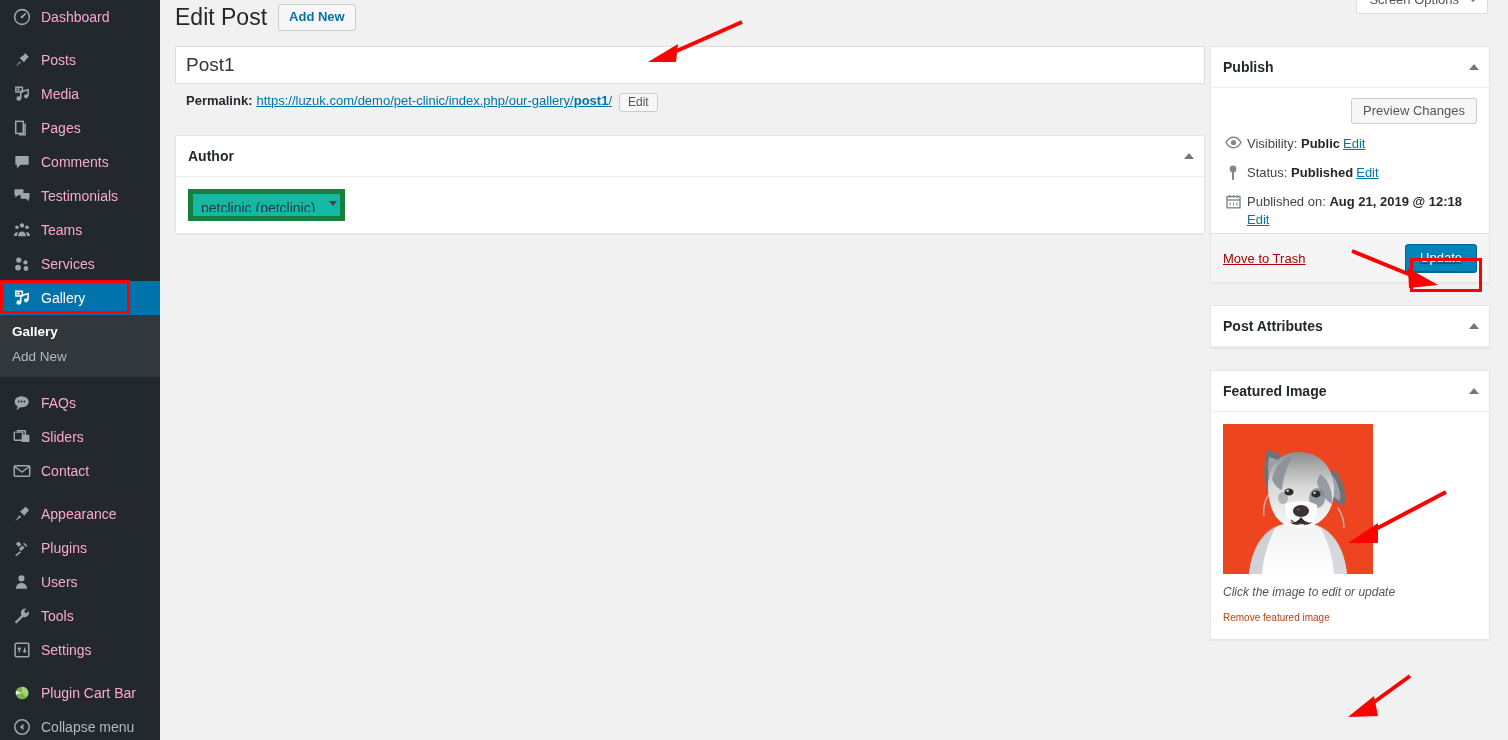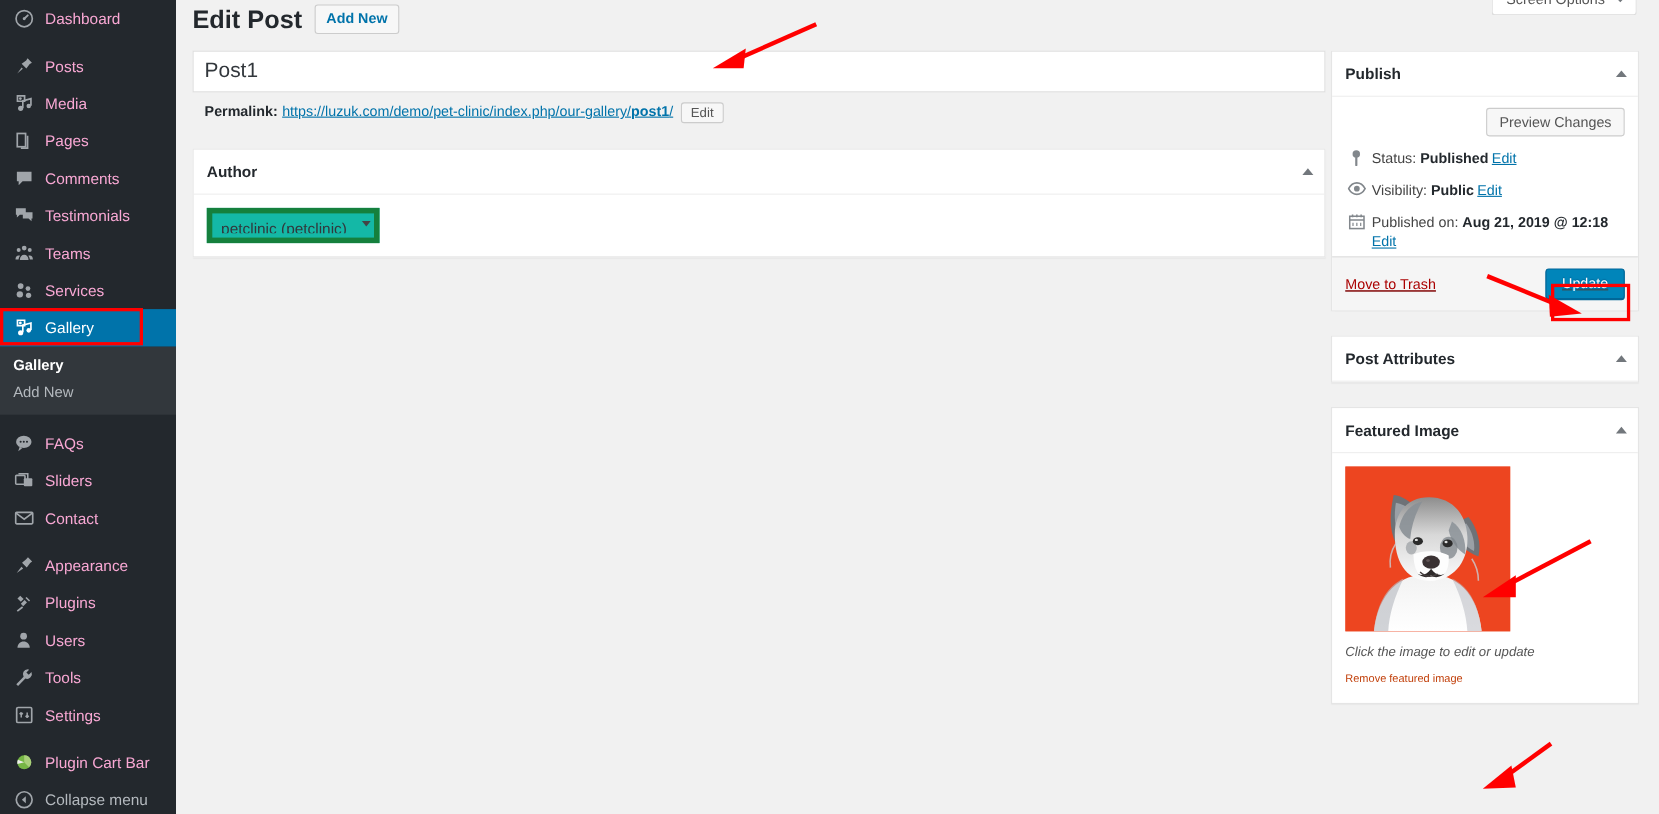--- a/index.html
+++ b/index.html
@@ -79,21 +79,21 @@
     border-right: 4px solid transparent;
     border-top: 4px solid #72777c;
   }
 
   #page-head {
     position: absolute; left: 15px; top: 2px;
     display: flex; align-items: center;
   }
   #page-title {
     font-size: 23px;
-    font-weight: 700;
+    font-weight: 400;
     color: #23282d;
     margin: 0;
     padding: 0;
     line-height: 30px;
   }
   #add-new-btn {
     margin-left: 11px;
     background: #f7f7f7;
     border: 1px solid #ccc;
     border-radius: 3px;
@@ -549,41 +549,41 @@
           <span class="mb-toggle"></span>
         </div>
 
         <div id="publish-inner">
           <div id="preview-row">
             <button id="preview-btn">Preview Changes</button>
           </div>
 
           <div class="misc-row">
             <span class="m-ico">
+              <svg width="17" height="13" viewBox="0 0 17 13" fill="none" stroke="currentColor" stroke-width="1.5">
+                <path d="M1 6.5C3 2.8 5.7 1.3 8.5 1.3S14 2.8 16 6.5C14 10.2 11.3 11.7 8.5 11.7S3 10.2 1 6.5Z"></path>
+                <circle cx="8.5" cy="6.5" r="2.6" fill="currentColor" stroke="none"></circle>
+              </svg>
+            </span>
+            <span>
+              <span>Visibility:</span>
+              <b>Public</b><a class="inline-edit">Edit</a>
+            </span>
+          </div>
+
+          <div class="misc-row">
+            <span class="m-ico">
               <svg width="14" height="16" viewBox="0 0 14 16" fill="currentColor">
                 <circle cx="7" cy="4" r="3.4"></circle>
                 <rect x="6" y="6.6" width="2" height="8.4" rx="0.8"></rect>
               </svg>
             </span>
             <span>
               <span>Status:</span>
               <b>Published</b><a class="inline-edit">Edit</a>
-            </span>
-          </div>
-
-          <div class="misc-row">
-            <span class="m-ico">
-              <svg width="17" height="13" viewBox="0 0 17 13" fill="none" stroke="currentColor" stroke-width="1.5">
-                <path d="M1 6.5C3 2.8 5.7 1.3 8.5 1.3S14 2.8 16 6.5C14 10.2 11.3 11.7 8.5 11.7S3 10.2 1 6.5Z"></path>
-                <circle cx="8.5" cy="6.5" r="2.6" fill="currentColor" stroke="none"></circle>
-              </svg>
-            </span>
-            <span>
-              <span>Visibility:</span>
-              <b>Public</b><a class="inline-edit">Edit</a>
             </span>
           </div>
 
           <div class="misc-row">
             <span class="m-ico">
               <svg width="15" height="15" viewBox="0 0 15 15" fill="none" stroke="currentColor" stroke-width="1.4">
                 <rect x="1" y="2.6" width="13" height="11.2"></rect>
                 <path d="M1 6h13" stroke-width="1.4"></path>
                 <path d="M3.6 1v2.4M7.5 1v2.4M11.4 1v2.4" stroke-width="1.4"></path>
                 <path d="M4 8.5v3M7.5 8.5v3M11 8.5v3" stroke-width="1.1"></path>

